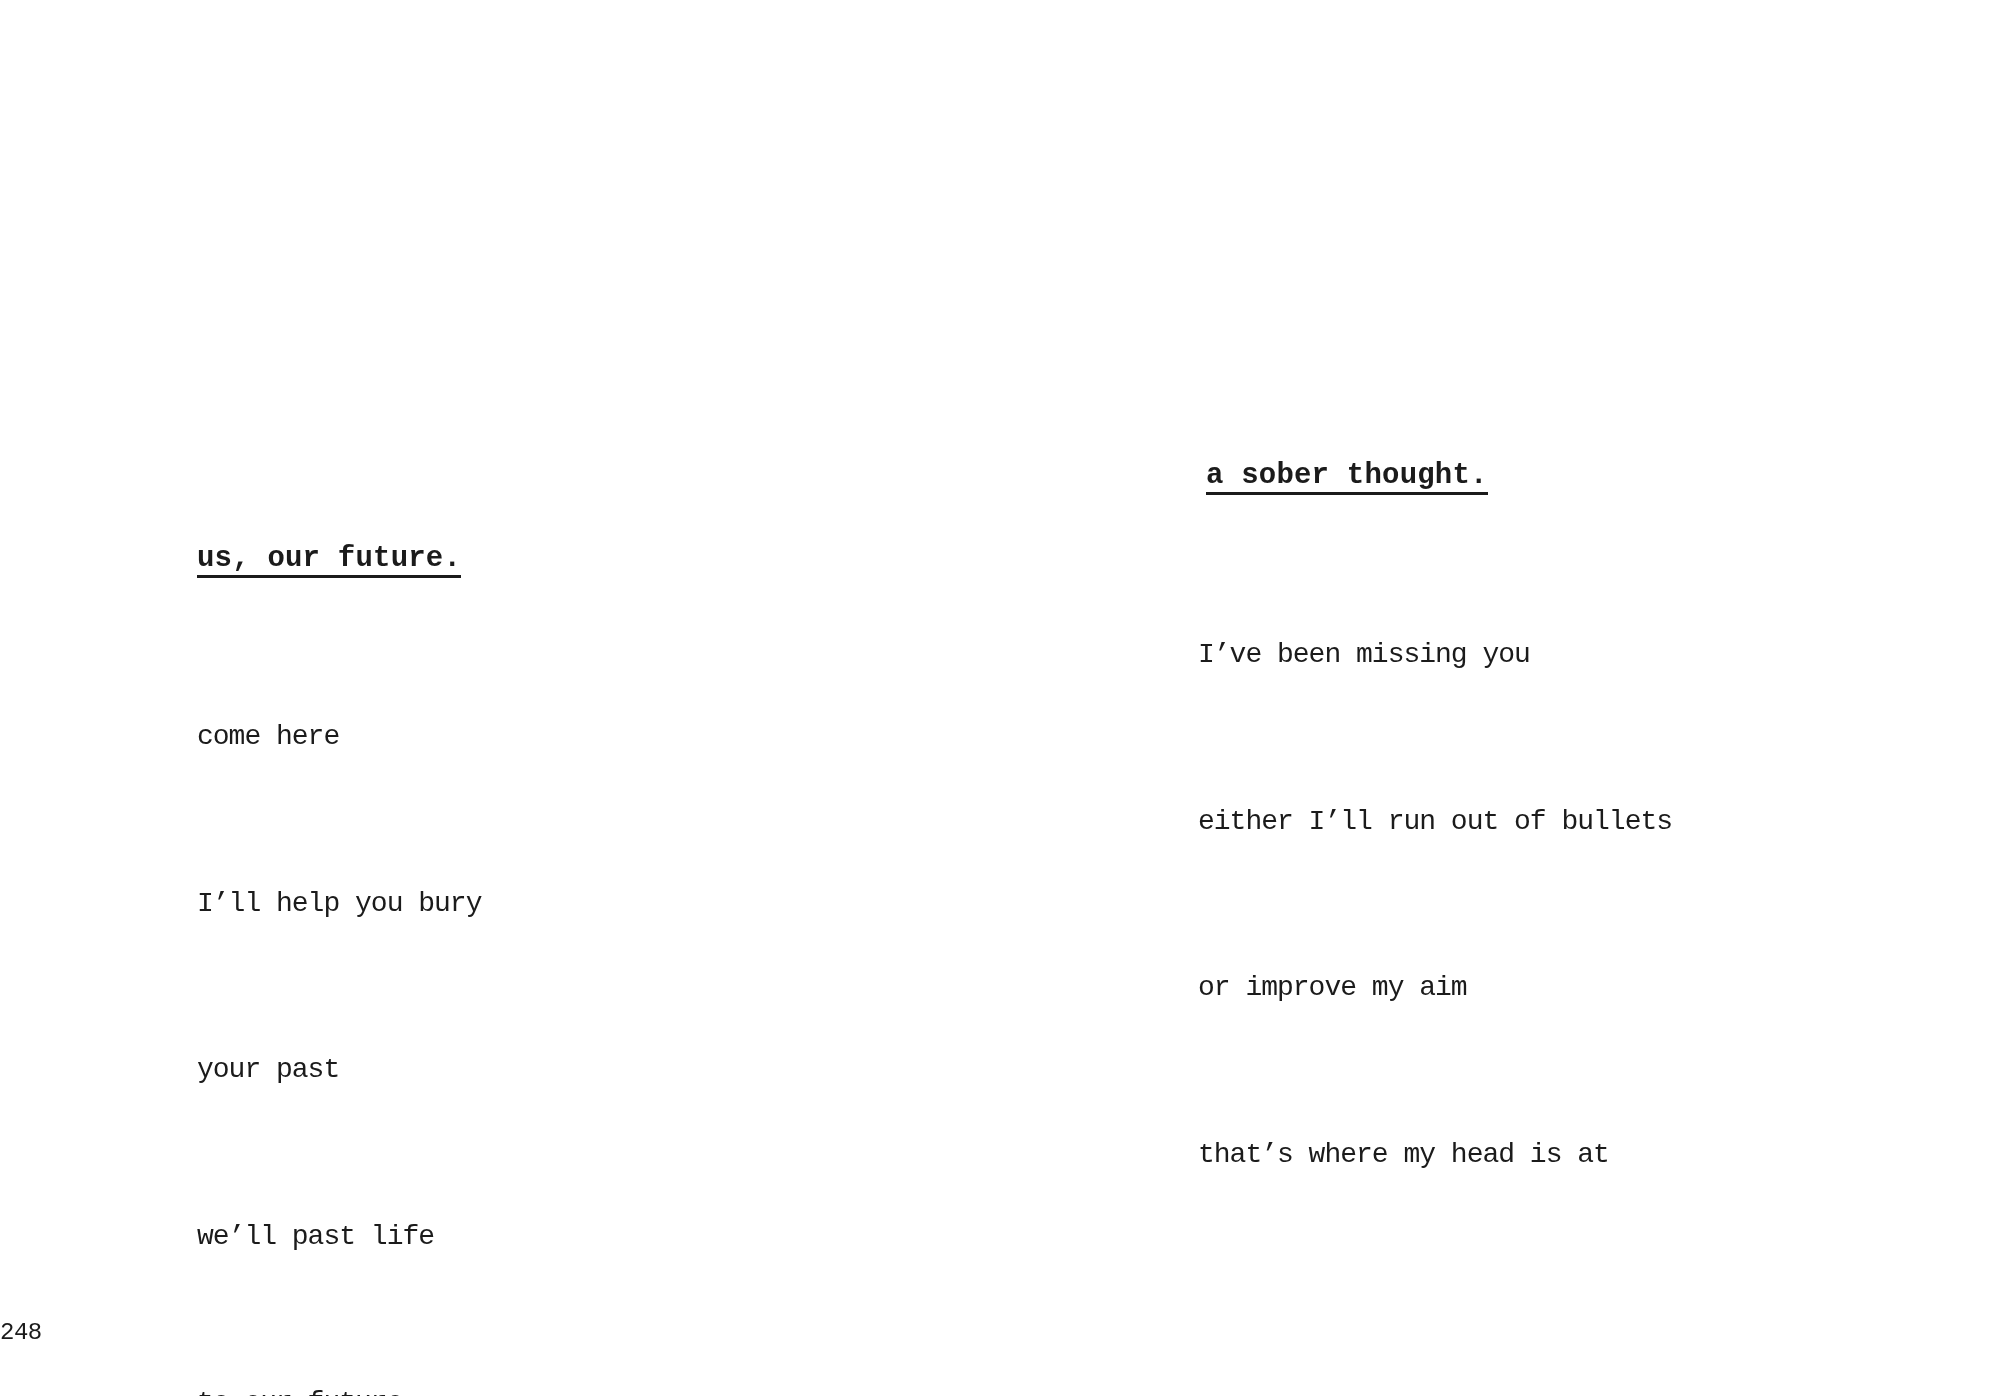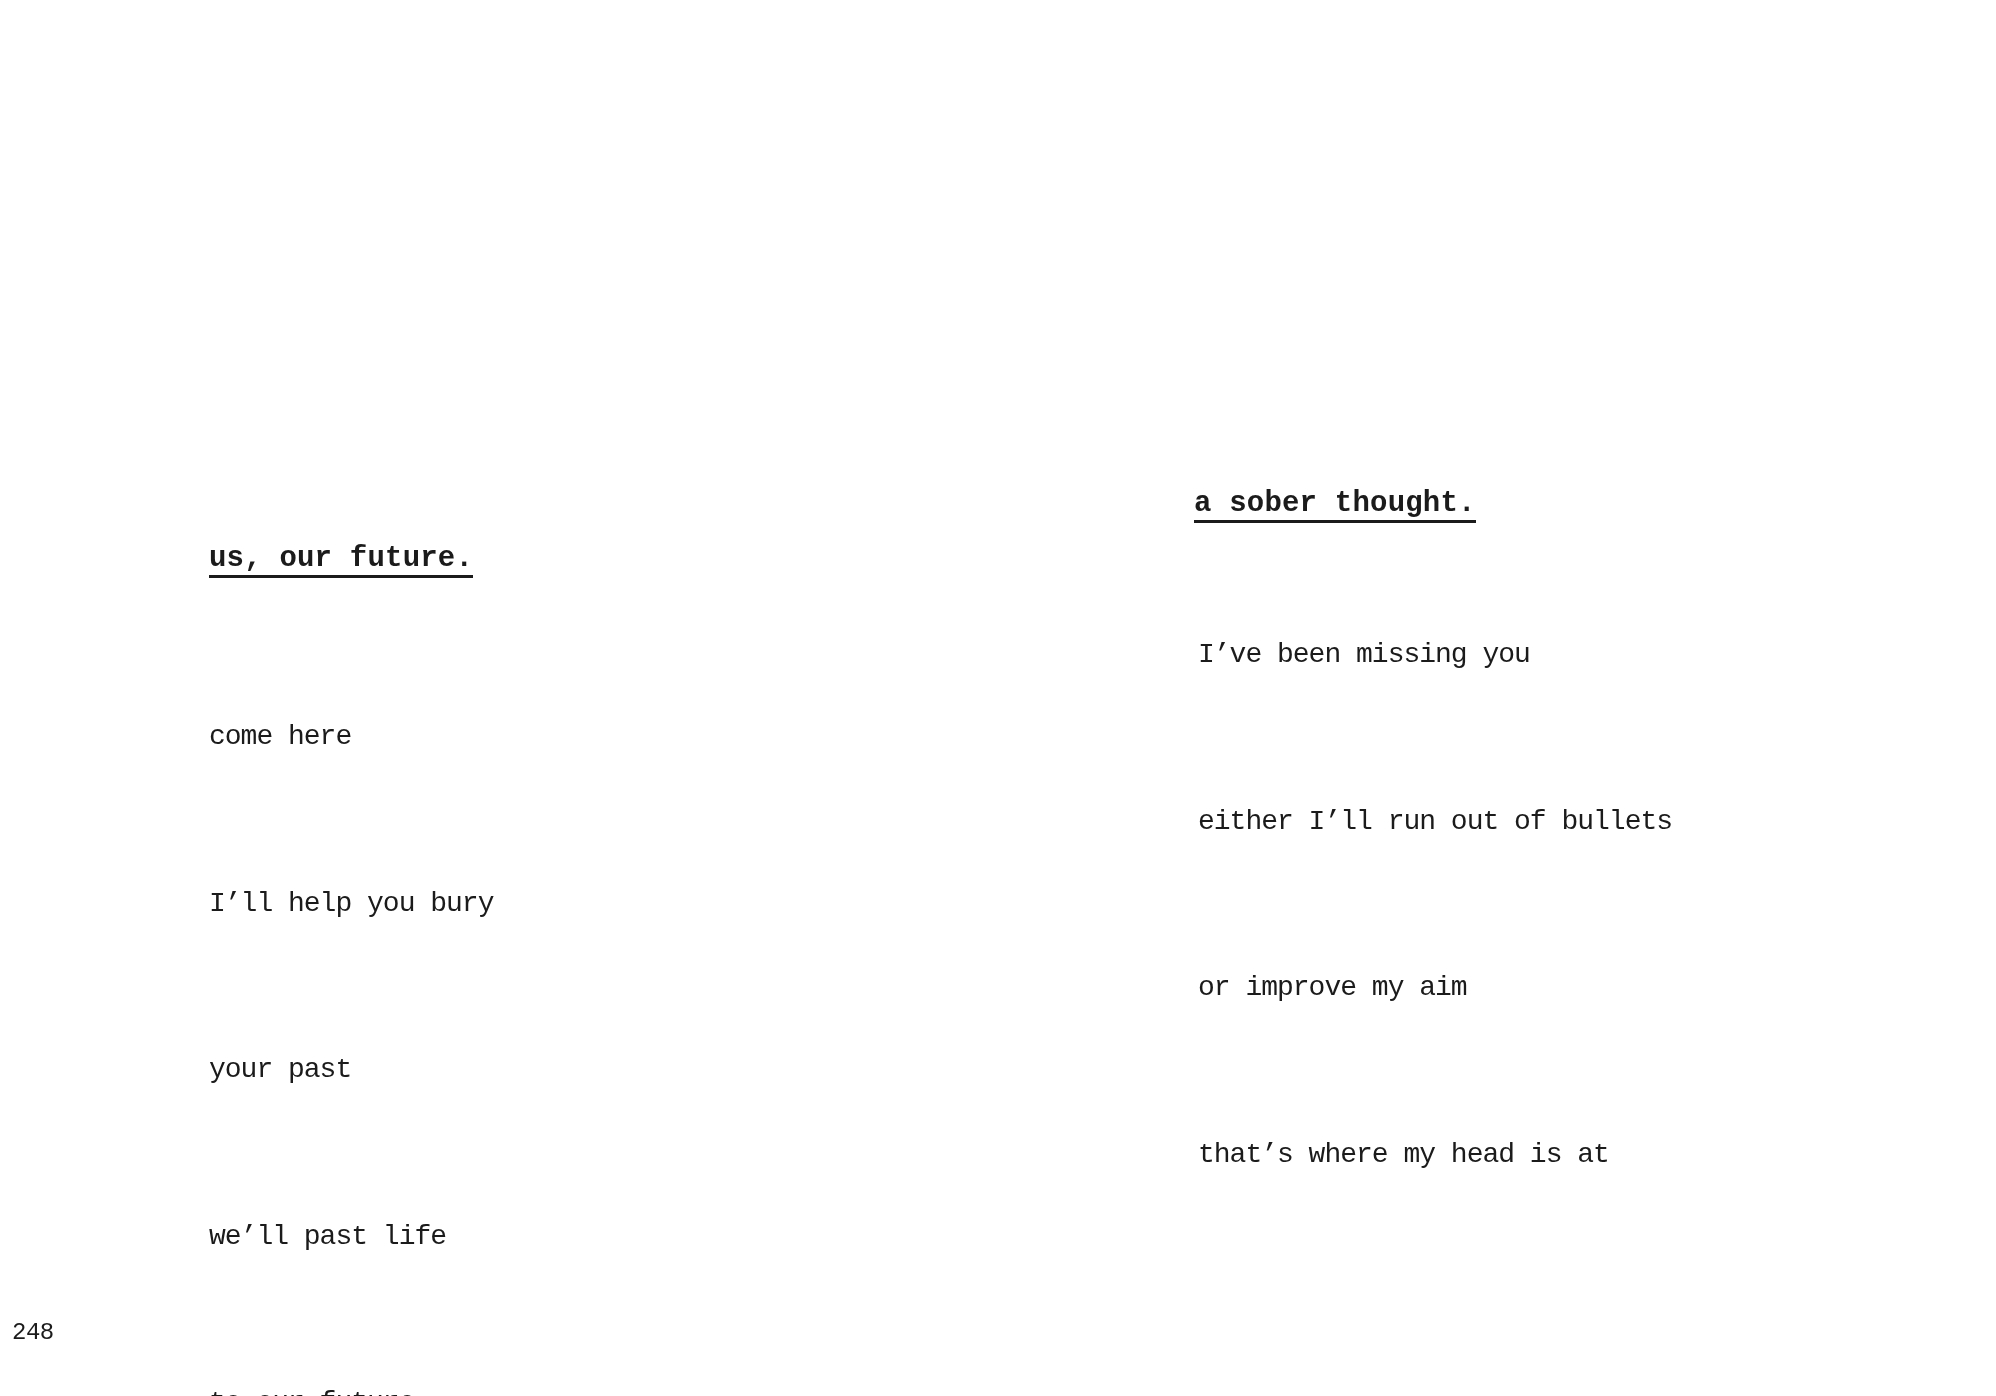--- a/index.html
+++ b/index.html
@@ -15,35 +15,35 @@
     font-family: "Liberation Mono", "DejaVu Sans Mono", monospace;
     color: #1b1b1b;
   }
   .page {
     position: absolute;
     top: 0;
     width: 998px;
     height: 1396px;
     background: #ffffff;
   }
-  #left-page { left: 12px; }
+  #left-page { left: 0; }
   #right-page { left: 998px; }
 
   .poem-title {
     position: absolute;
     display: inline-block;
     font-size: 29px;
     font-weight: bold;
     line-height: 32px;
     letter-spacing: 0.2px;
     white-space: pre;
     border-bottom: 3px solid #1b1b1b;
   }
   #left-title  { left: 197px; top: 543px; }
-  #right-title { left: 196px; top: 460px; margin-top: 28px; }
+  #right-title { left: 208px; top: 460px; }
 
   .poem {
     position: absolute;
     font-size: 28px;
     line-height: 55.5px;
     letter-spacing: -1px;
     white-space: pre;
   }
   #left-poem  { left: 197px; top: 598px; }
   #right-poem { left: 200px; top: 516px; }

